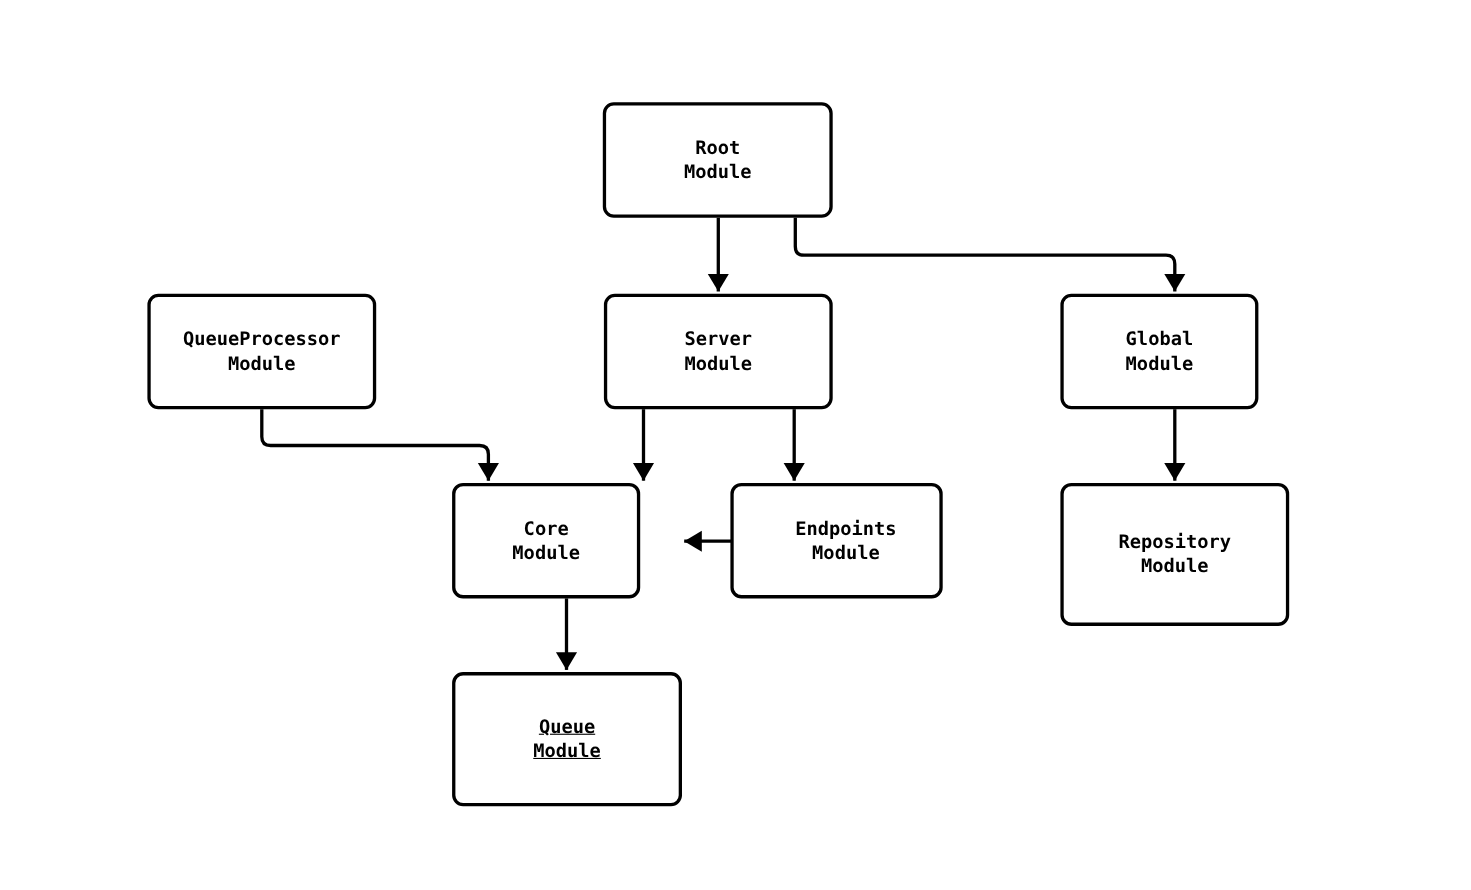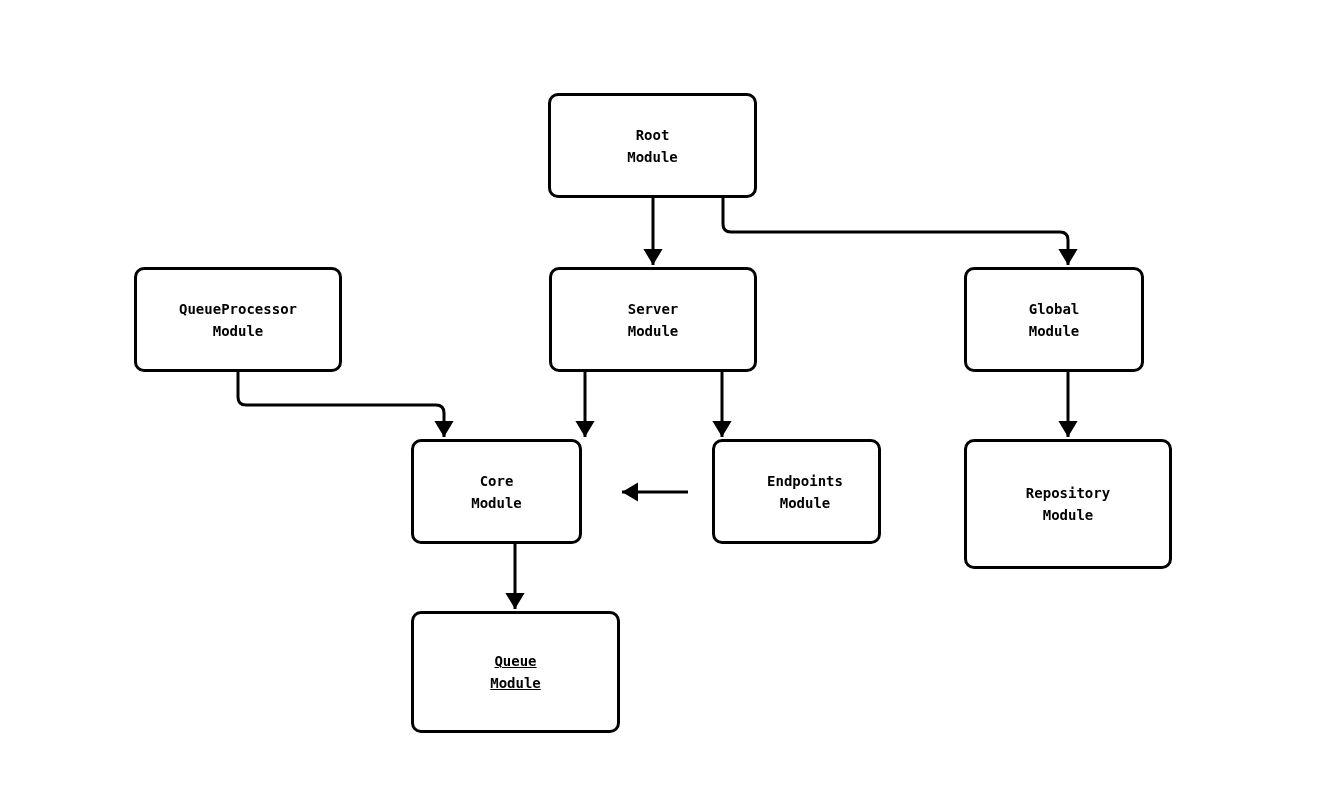--- a/index.html
+++ b/index.html
@@ -28,21 +28,21 @@
     border: 3px solid #000000;
     border-radius: 10px;
     background: #ffffff;
     display: flex;
     align-items: center;
     justify-content: center;
     text-align: center;
   }
   .node .label {
     font-weight: bold;
-    font-size: 14px;
+    font-size: 17px;
     line-height: 22px;
     color: #000000;
     white-space: pre-line;
   }
   .edge-path {
     fill: none;
     stroke: #000000;
     stroke-width: 3;
   }
 </style>
@@ -79,21 +79,21 @@
 Module</span>
       </div>
       <div class="node" style="left: 964px; top: 267px; width: 180px; height: 105px;">
         <span class="label">Global
 Module</span>
       </div>
       <div class="node" style="left: 411px; top: 439px; width: 171px; height: 105px;">
         <span class="label">Core
 Module</span>
       </div>
-      <div class="node" style="left: 712px; top: 439px; width: 169px; height: 105px; padding-left: 17px;">
+      <div class="node" style="left: 664px; top: 439px; width: 193px; height: 105px; padding-left: 17px;">
         <span class="label">Endpoints
 Module</span>
       </div>
       <div class="node" style="left: 964px; top: 439px; width: 208px; height: 130px;">
         <span class="label">Repository
 Module</span>
       </div>
       <div class="node" style="left: 411px; top: 611px; width: 209px; height: 122px; text-decoration: underline;">
         <span class="label">Queue
 Module</span>

